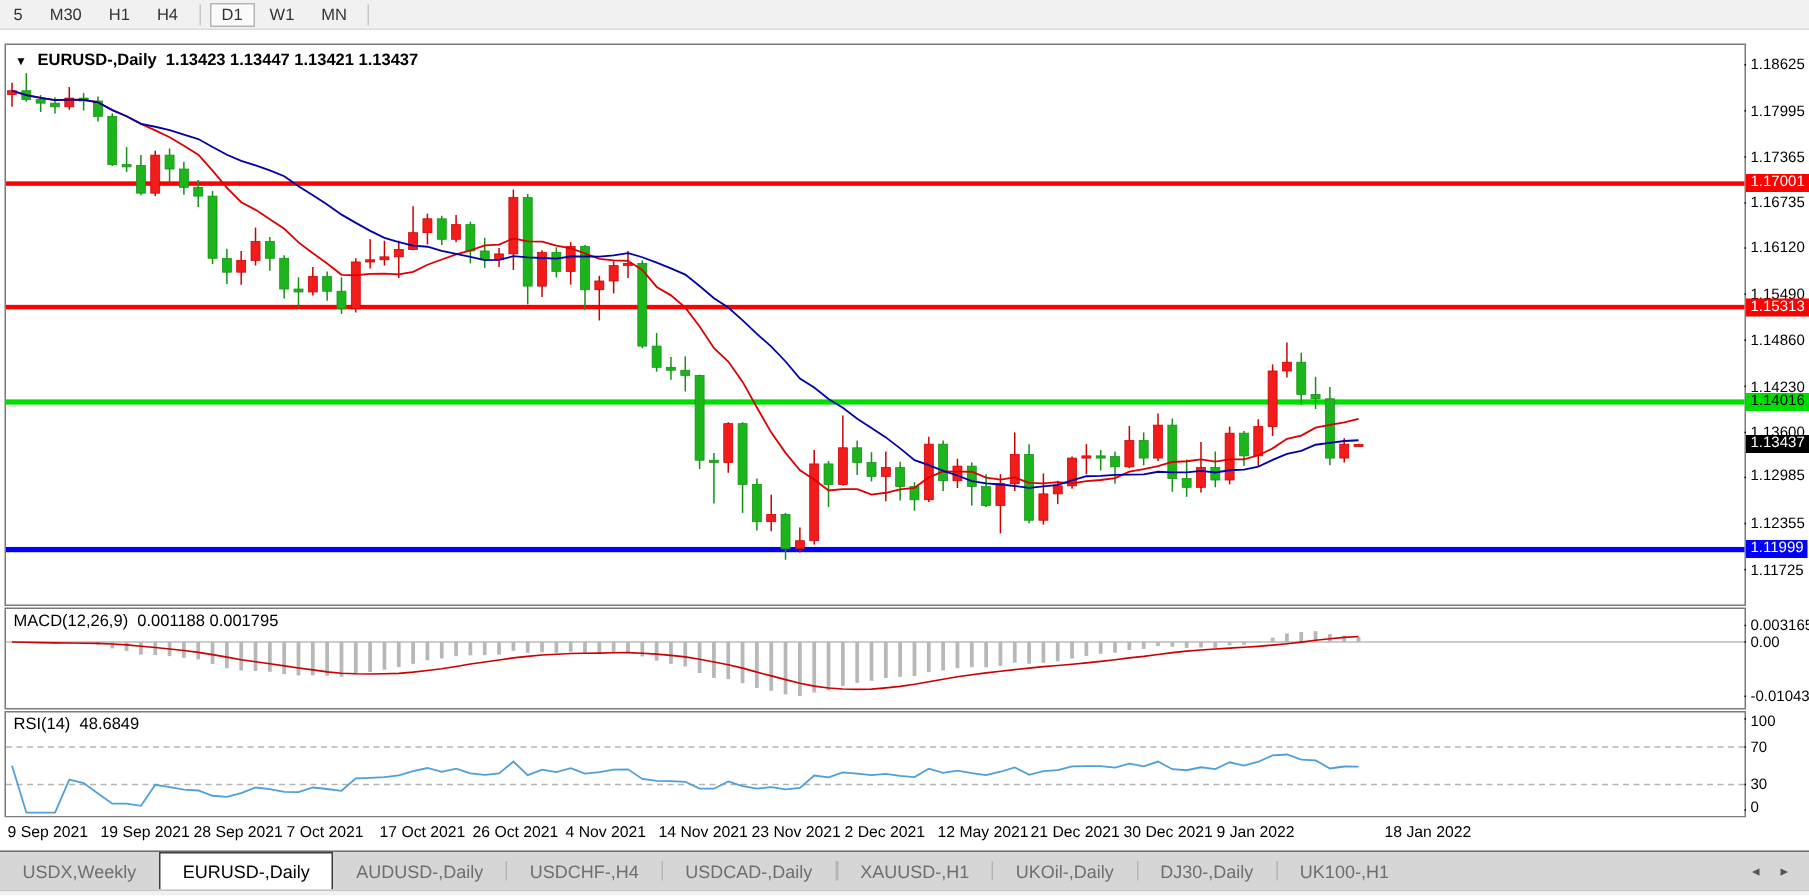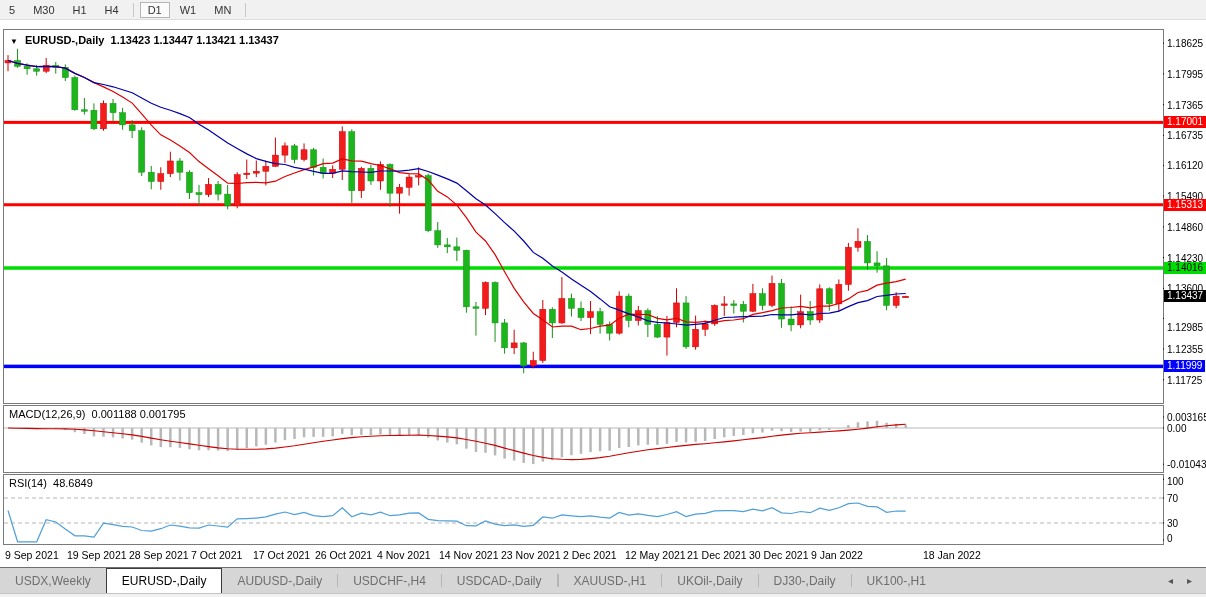--- a/index.html
+++ b/index.html
@@ -111,21 +111,21 @@
 <div class="price-axis" id="priceAxis">
     <div class="axis-lbl" style="top: 17.1707px;">1.18625</div>
     <div class="axis-lbl" style="top: 47.9024px;">1.17995</div>
     <div class="axis-lbl" style="top: 78.6341px;">1.17365</div>
     <div class="axis-lbl" style="top: 109.366px;">1.16735</div>
     <div class="axis-lbl" style="top: 139.366px;">1.16120</div>
     <div class="axis-lbl" style="top: 170.098px;">1.15490</div>
     <div class="axis-lbl" style="top: 200.829px; text-align: center;">1.14860</div>
     <div class="axis-lbl" style="top: 231.561px;">1.14230</div>
     <div class="axis-lbl" style="top: 262.293px;">1.13600</div>
-    <div class="axis-lbl" style="top: 301px;">1.12985</div>
+    <div class="axis-lbl" style="top: 291px;">1.12985</div>
     <div class="axis-lbl" style="top: 323.024px;">1.12355</div>
     <div class="axis-lbl" style="top: 353.756px;">1.11725</div>
     <div class="badge" style="top: 95.3902px; background: rgb(255, 0, 0); color: rgb(255, 255, 255);">1.17001</div>
     <div class="badge" style="top: 177.732px; background: rgb(255, 0, 0); color: rgb(255, 255, 255);">1.15313</div>
     <div class="badge" style="top: 241px; background: rgb(0, 221, 0); color: rgb(0, 0, 0);">1.14016</div>
     <div class="badge" style="top: 339.39px; background: rgb(0, 0, 255); color: rgb(255, 255, 255);">1.11999</div>
     <div class="badge" style="top: 269.244px; background: rgb(0, 0, 0); color: rgb(255, 255, 255);">1.13437</div>
     <div class="axis-lbl" style="top: 391.01px;">0.003165</div>
     <div class="axis-lbl" style="top: 402px;">0.00</div>
     <div class="axis-lbl" style="top: 438.215px;">-0.01043</div>

